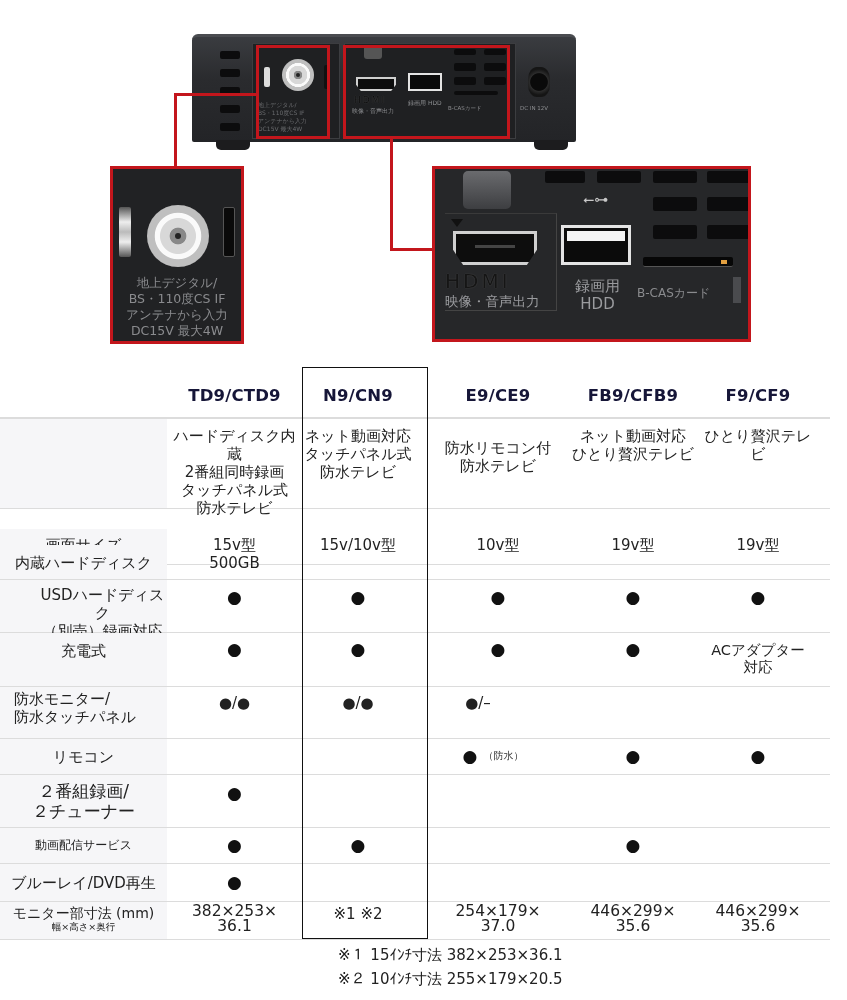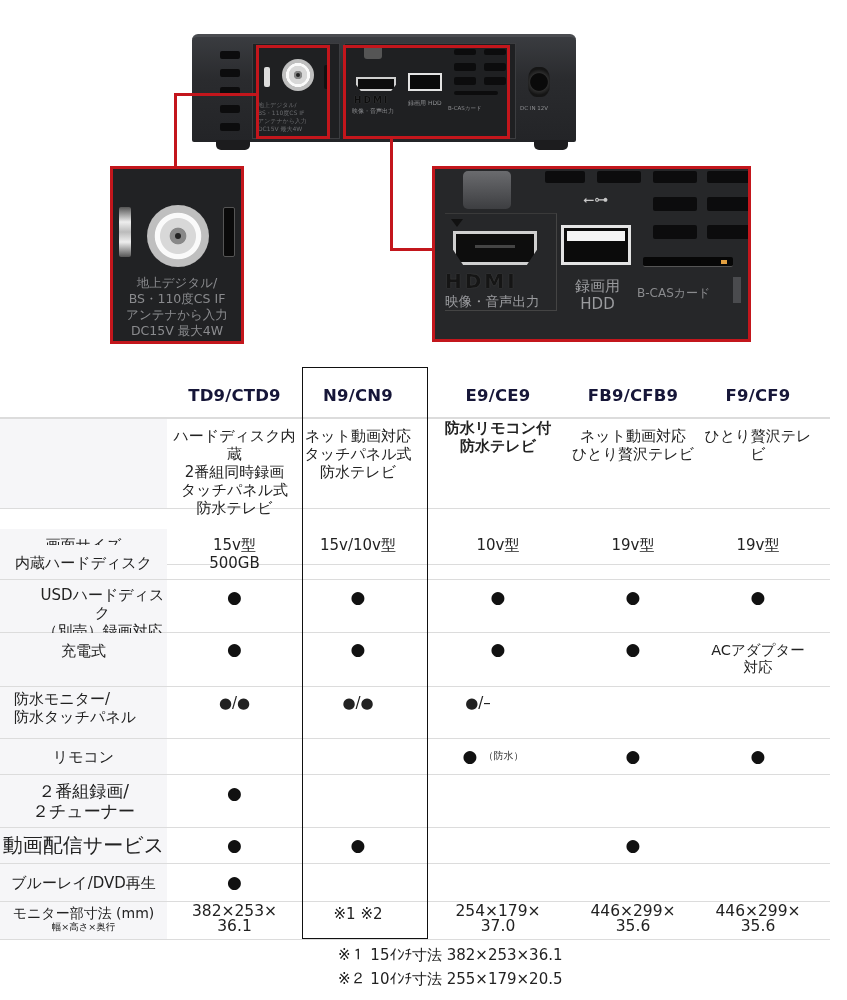--- a/index.html
+++ b/index.html
@@ -17,21 +17,21 @@
   .vent { position: absolute; background: #0c0c0d; border-radius: 2px; }
   .panel-inner { position: absolute; background: #1f2022; border: 1px solid #3c3d40; }
   .red-box { position: absolute; border: 3px solid #c3161c; }
   .lead { position: absolute; background: #c3161c; }
   .coax-outer { position: absolute; border-radius: 50%; background: radial-gradient(circle, #888 0 18%, #d8d8d8 20% 40%, #fafafa 42% 52%, #bfbfbf 54% 70%, #e8e8e8 72% 86%, #777 88%); }
   .coax-pin { position: absolute; border-radius: 50%; background: #222; }
   .hdmi-port { position: absolute; background: #0d0d0d; border: 2px solid #d0d0d0; clip-path: polygon(0 0,100% 0,100% 55%,88% 100%,12% 100%,0 55%); }
   .usb-port { position: absolute; background: #0b0b0b; border: 2px solid #e4e4e4; }
   .usb-tongue { position: absolute; background: #f4f4f4; }
   .engraved { position: absolute; color: #8c8d90; white-space: nowrap; font-family: "DejaVu Sans", sans-serif; }
-  .hdmi-logo { position: absolute; color: #151515; font-weight: bold; letter-spacing: 2px; font-family: "DejaVu Sans", sans-serif; text-shadow: 0 0 1px #5a5a5a; }
+  .hdmi-logo { position: absolute; color: #151515; font-weight: normal; letter-spacing: 2px; font-family: "DejaVu Sans", sans-serif; text-shadow: 0 0 1px #5a5a5a; }
 
   .zoom-left { position: absolute; left: 111px; top: 167px; width: 132px; height: 176px; background: #212224; overflow: hidden; }
   .zoom-right { position: absolute; left: 433px; top: 167px; width: 317px; height: 174px; background: #262729; overflow: hidden; }
   .row { position: absolute; left: 0; width: 830px; border-bottom: 1px solid #dcdcdc; }
   .cell { position: absolute; top: 0; height: 100%; display: flex; flex-direction: column; align-items: center; justify-content: flex-start; text-align: center; font-size: 15px; line-height: 18px; color: #222; }
   .label-cell { left: 0; width: 167px; background: #f6f6f8; }
   .c0 { left: 167px; width: 135px; }
   .c1 { left: 302px; width: 112px; }
   .c2 { left: 428px; width: 140px; }
   .c3 { left: 568px; width: 130px; }
@@ -158,21 +158,21 @@
       <span>ハードディスク内蔵</span>
         <span>2番組同時録画</span>
         <span>タッチパネル式</span>
         <span>防水テレビ</span>
     </div>
     <div class="cell c1" style="padding-top:8px;">
       <span>ネット動画対応</span>
         <span>タッチパネル式</span>
         <span>防水テレビ</span>
     </div>
-    <div class="cell c2" style="padding-top:0;font-weight:bold;">
+    <div class="cell c2" style="padding-top:20px;">
       <span>防水リモコン付</span>
         <span>防水テレビ</span>
     </div>
     <div class="cell c3" style="padding-top:8px;">
       <span>ネット動画対応</span>
         <span>ひとり贅沢テレビ</span>
     </div>
     <div class="cell c4" style="padding-top:8px;">
       <span>ひとり贅沢テレビ</span>
     </div>
@@ -256,21 +256,21 @@
         <span>２チューナー</span>
       </div>
     <div class="cell c0 dot" style="padding-top:9px;">●</div>
     <div class="cell c1 dot"></div>
     <div class="cell c2 dot"></div>
     <div class="cell c3 dot"></div>
     <div class="cell c4 dot"></div>
   </div>
 
   <div class="row" style="top:828px;height:36px;">
-    <div class="cell label-cell" style="padding-top:8px;font-size:20px;">
+    <div class="cell label-cell" style="padding-top:8px;font-size:12px;">
         <span>動画配信サービス</span>
       </div>
     <div class="cell c0 dot" style="padding-top:8px;">●</div>
     <div class="cell c1 dot" style="padding-top:8px;">●</div>
     <div class="cell c2 dot"></div>
     <div class="cell c3 dot" style="padding-top:8px;">●</div>
     <div class="cell c4 dot"></div>
   </div>
 
   <div class="row" style="top:864px;height:38px;">

